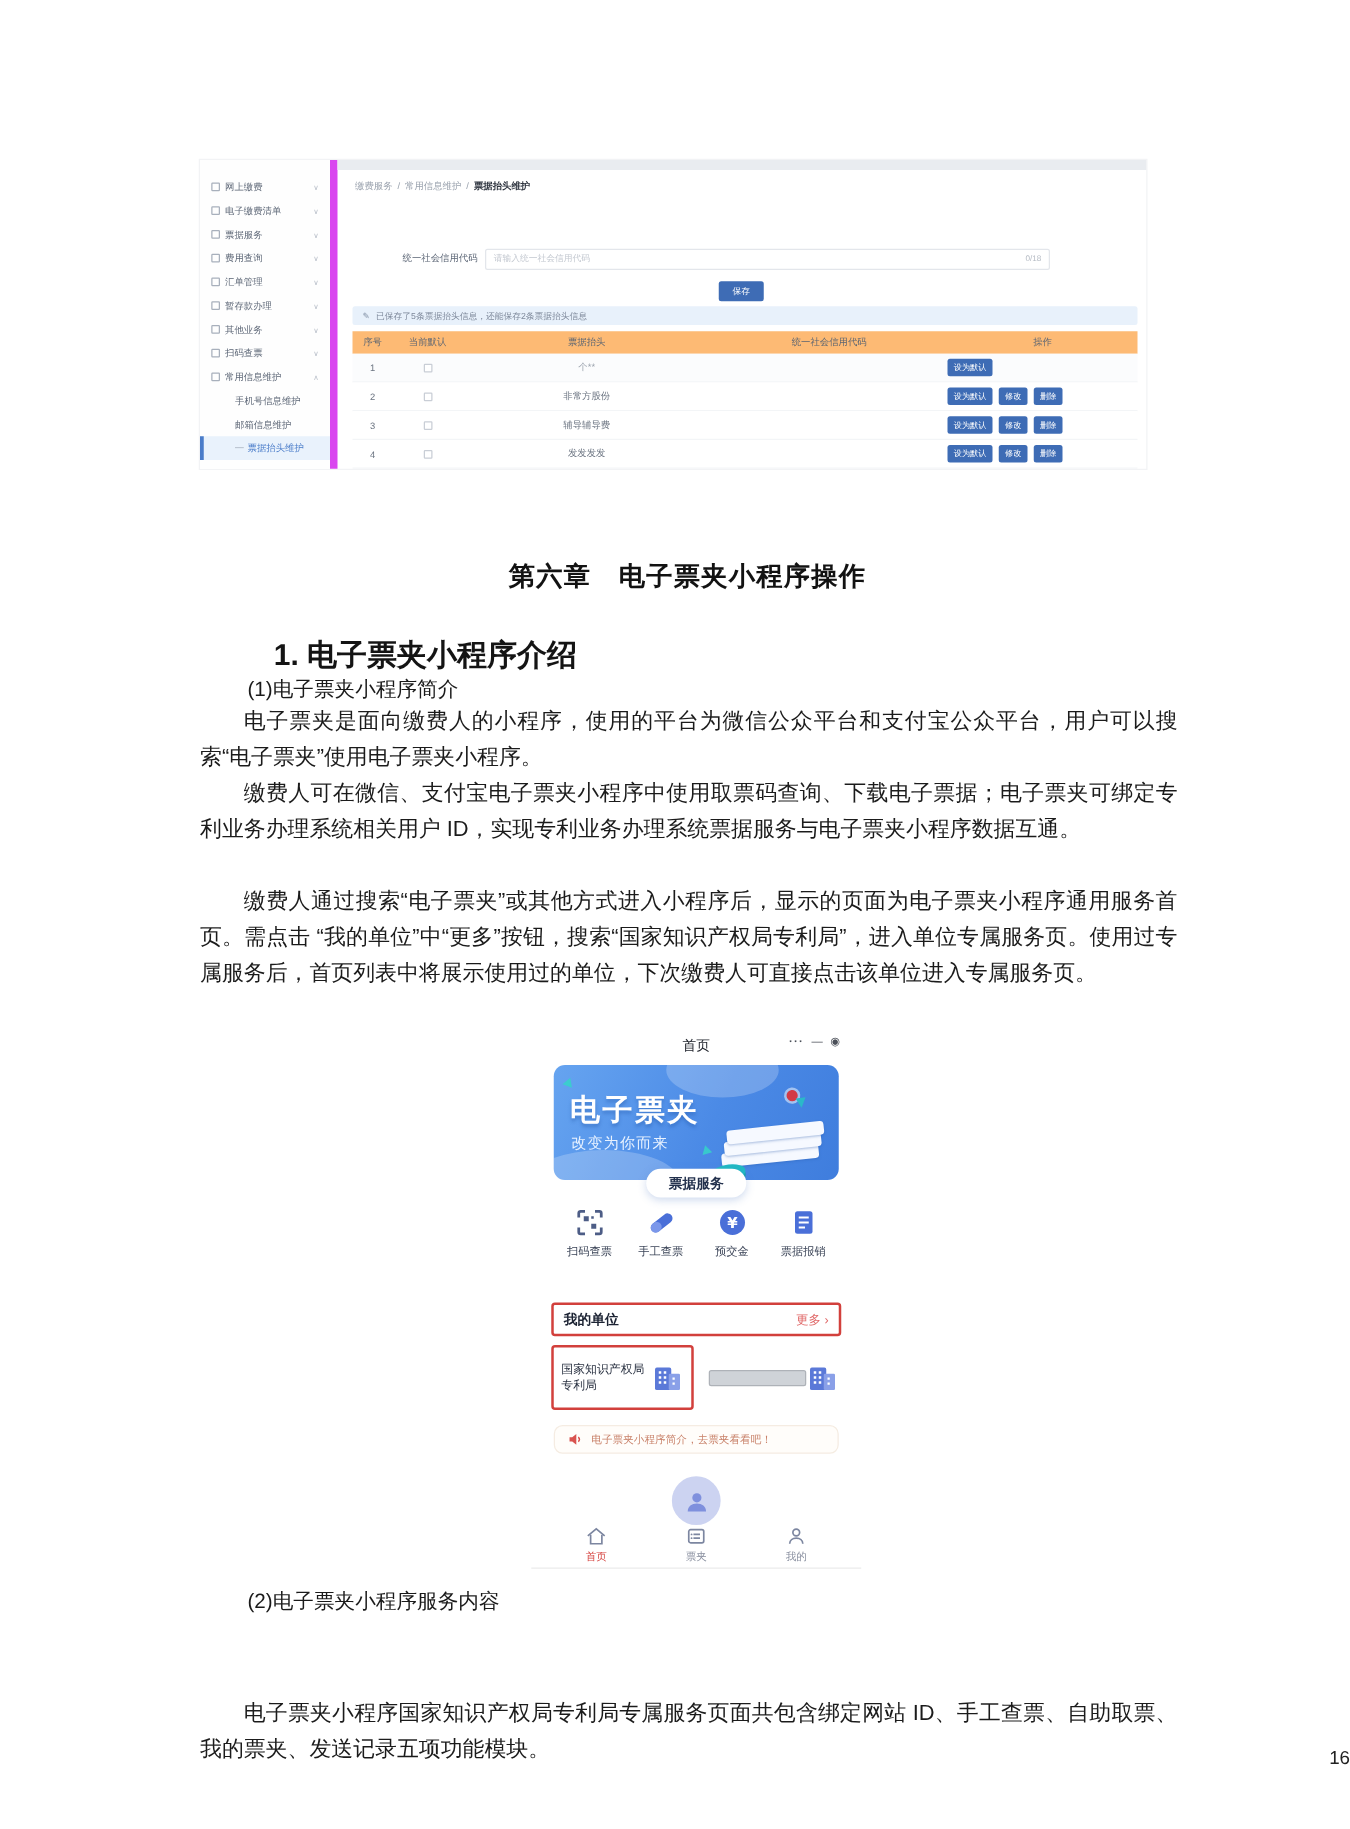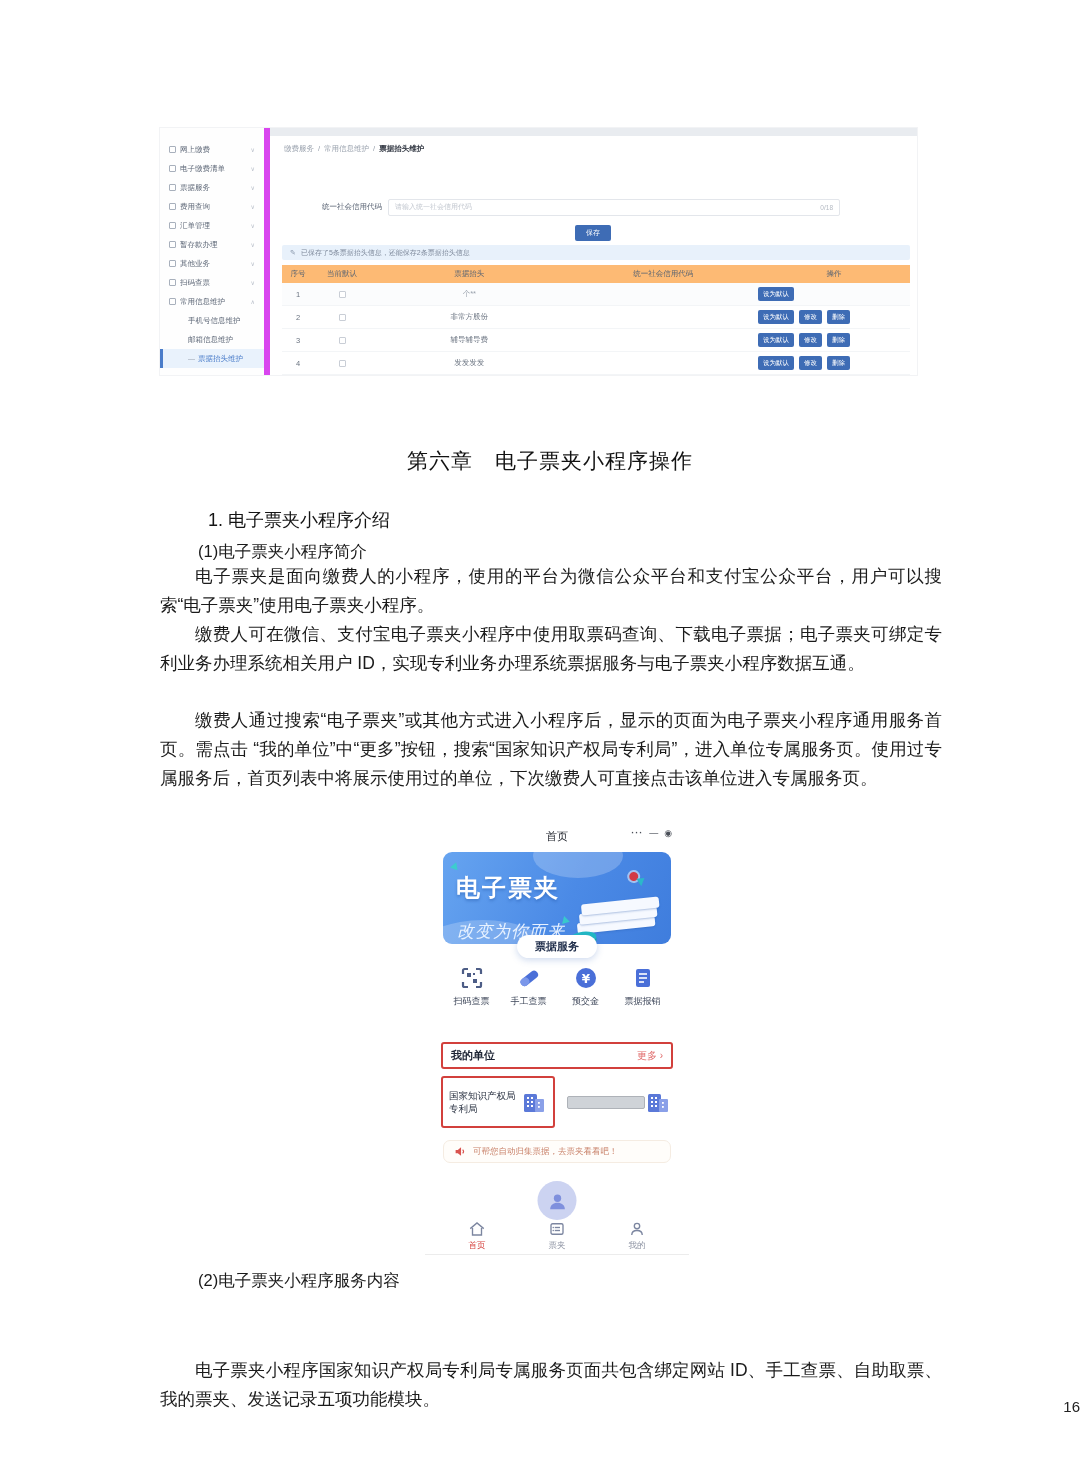--- a/index.html
+++ b/index.html
@@ -41,35 +41,35 @@
   .tr.first .ttl { color:#9aa2ad; }
   .c1 { width:32px; text-align:center; flex:none; }
   .c2 { width:56px; flex:none; display:flex; justify-content:center; }
   .c3 { flex:1.05; text-align:center; }
   .c4 { flex:1; text-align:center; }
   .c5 { width:152px; flex:none; display:flex; justify-content:flex-start; align-items:center; }
   .cb { width:7px; height:7px; border:1px solid #c9ced6; border-radius:1px; background:#fff; }
   .abtn { background:#3e6cb5; color:#fff; font-size:6.5px; padding:2.5px 5px; border-radius:2px; margin-right:5px; cursor:pointer; white-space:nowrap; }
 
   
-  .chapter { position:absolute; left:160px; top:447px; width:780px; text-align:center; font-size:21px; font-weight:normal; color:#121212; letter-spacing:1px; }
-  .h2 { position:absolute; left:208px; top:508px; font-size:18px; font-weight:normal; color:#141414; }
+  .chapter { position:absolute; left:160px; top:447px; width:780px; text-align:center; font-size:21px; font-weight:bold; color:#121212; letter-spacing:1px; }
+  .h2 { position:absolute; left:219px; top:508px; font-size:24px; font-weight:bold; color:#141414; }
   .h3 { position:absolute; left:198px; top:541px; font-size:16.5px; color:#1a1a1a; }
   .para { position:absolute; left:160px; width:782px; font-size:17.5px; line-height:29px; text-align:justify; text-indent:2em; color:#1b1b1b; }
   .pageno { position:absolute; left:0; top:1398px; width:1080px; text-align:right; font-size:15px; font-family:Liberation Sans, sans-serif; color:#222; }
 
   
   .phone { position:absolute; left:437px; top:824px; width:240px; height:432px; background:#fff; }
   .pnav { position:relative; height:24px; display:flex; align-items:center; justify-content:center; font-size:11px; color:#20242c; }
   .capsule { position:absolute; right:5px; top:4px; display:flex; align-items:center; gap:6px; color:#4a4f58; font-size:9px; }
   .capsule .dots { letter-spacing:1px; font-weight:bold; }
   .banner { position:absolute; left:6px; right:6px; top:28px; height:92px; border-radius:9px; background:linear-gradient(115deg,#66a4f0 0%,#4b8ae6 55%,#3f7ddd 100%); overflow:hidden; }
   .banner .cloud { position:absolute; background:rgba(255,255,255,.22); border-radius:50%; }
   .banner-title { position:absolute; left:13px; top:20px; font-size:24px; font-weight:bold; color:#fff; letter-spacing:2px; text-shadow:0 2px 3px rgba(30,80,160,.4); }
-  .banner-sub { position:absolute; left:14px; top:68px; font-size:17px; color:#e8f2ff; letter-spacing:1px;font-style:italic; }
+  .banner-sub { position:absolute; left:14px; top:54px; font-size:12px; color:#e8f2ff; letter-spacing:1px; }
   .spark { position:absolute; width:0; height:0; border-left:4px solid transparent; border-right:4px solid transparent; border-bottom:7px solid #35d4c8; opacity:.85; }
   .stack { position:absolute; right:14px; top:26px; width:82px; height:52px; transform:rotate(-6deg); }
   .stack .lay { position:absolute; left:0; width:78px; height:11px; background:#f6f9ff; border-radius:3px; box-shadow:0 1px 2px rgba(40,90,170,.35); }
   .stack .seal { position:absolute; right:16px; top:-4px; width:9px; height:9px; border-radius:50%; background:#d23a46; box-shadow:0 0 0 2px rgba(255,255,255,.5); }
   .stack .rib { position:absolute; right:10px; top:3px; width:0; height:0; border-left:4px solid transparent; border-right:4px solid transparent; border-top:8px solid #2bb8c9; }
   .stack .cyl { position:absolute; left:-8px; bottom:-10px; width:26px; height:12px; background:#1fb9c4; border-radius:50% / 45%; box-shadow:0 3px 0 #17a2ad; }
   .pill { position:absolute; top:111px; left:50%; transform:translateX(-50%); background:#fff; border-radius:13px; padding:4px 18px; font-size:11px; font-weight:bold; color:#23314d; box-shadow:0 2px 7px rgba(90,130,200,.3); white-space:nowrap; }
   .services { position:absolute; top:142px; left:6px; right:6px; display:flex; }
   .svc { flex:1; display:flex; flex-direction:column; align-items:center; gap:5px; font-size:9px; color:#3c4558; cursor:pointer; }
   .myunit { position:absolute; top:218px; left:4px; right:4px; height:27px; border:2px solid #d2403c; border-radius:3px; display:flex; align-items:center; padding:0 8px; background:#fff; }
@@ -357,21 +357,21 @@
           </g>
       </svg>
     </div>
   </div>
 
   <div class="pnotice">
     <svg width="13" height="13" viewBox="0 0 24 24">
       <path d="M3 9v6h4l6 5V4L7 9H3z" fill="#d9534f"></path>
       <path d="M16 8.5a5 5 0 0 1 0 7" stroke="#d9534f" stroke-width="2" fill="none"></path>
     </svg>
-    <span>可帮您自动归集票据，去票夹看看吧！</span>
+    <span>电子票夹小程序简介，去票夹看看吧！</span>
   </div>
 
   <div class="avatar">
     <svg width="22" height="22" viewBox="0 0 24 24">
       <circle cx="12" cy="9" r="4" fill="#7f90dd"></circle>
       <path d="M4 21c0-4.5 3.6-7 8-7s8 2.5 8 7" fill="#7f90dd"></path>
     </svg>
   </div>
 
   <div class="ptabs">

